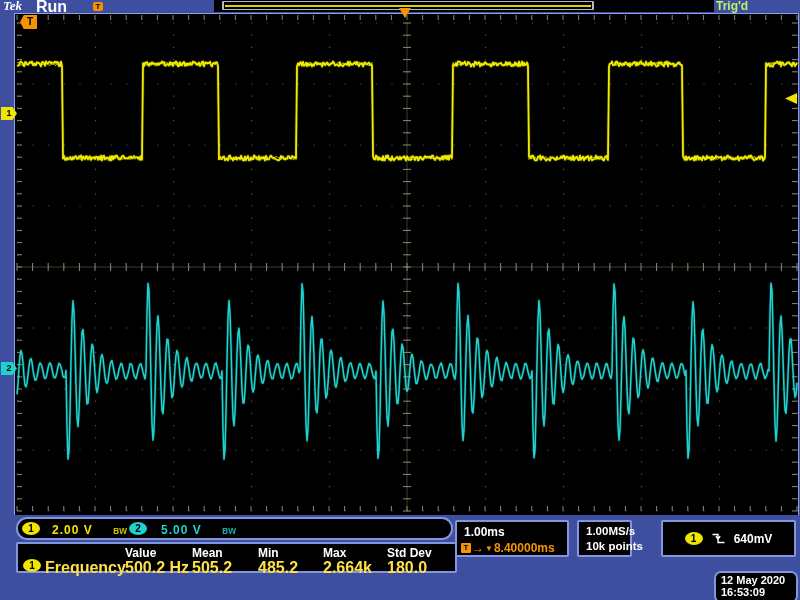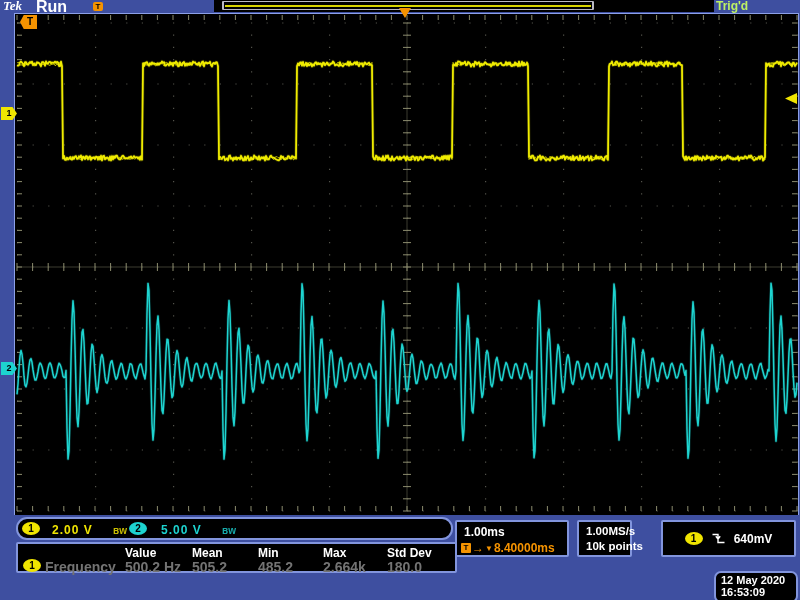--- a/index.html
+++ b/index.html
@@ -40,21 +40,21 @@
           clip-path:polygon(0 50%,100% 0,100% 100%);z-index:6}
   
   .bbox{position:absolute;background:#000;border:2px solid #8295dd;border-radius:2px;box-sizing:border-box}
   #chbar{left:16px;top:517px;width:437px;height:23px;border-radius:11px}
   .cbadge{position:absolute;width:18px;height:13px;border-radius:50%;color:#000;
           font-size:10px;font-weight:bold;text-align:center;line-height:13px}
   .chscale{position:absolute;font-weight:bold;font-size:12px;letter-spacing:1px}
   .bw{position:absolute;font-size:10px;font-weight:bold}
   #measbox{left:16px;top:542px;width:441px;height:31px;border-radius:2px}
   .mhead{position:absolute;top:2px;color:#fff;font-weight:bold;font-size:12px}
-  .mval{position:absolute;top:15px;color:#737373;font-weight:bold;font-size:14px}
+  .mval{position:absolute;top:15px;color:#fde047;font-weight:bold;font-size:16px}
   #tbbox{left:455px;top:520px;width:114px;height:37px}
   #tbscale{position:absolute;left:7px;top:3px;color:#fff;font-weight:bold;font-size:12px}
   #tbdelay{position:absolute;left:4px;top:19px;color:#f59300;font-weight:bold;font-size:12px;
            display:flex;align-items:center;gap:1px}
   #tbdelay .ticon{width:10px;height:10px;background:#f59300;border-radius:1px;color:#000;
                   font-size:8px;font-weight:bold;text-align:center;line-height:10px;display:inline-block}
   #tbdelay .tri{font-size:8px}
   #acqbox{left:577px;top:520px;width:55px;height:37px}
   #acqbox div{position:absolute;left:7px;color:#fff;font-weight:bold;font-size:11.5px;white-space:nowrap}
   #trigbox{left:661px;top:520px;width:135px;height:37px;display:flex;align-items:center;

